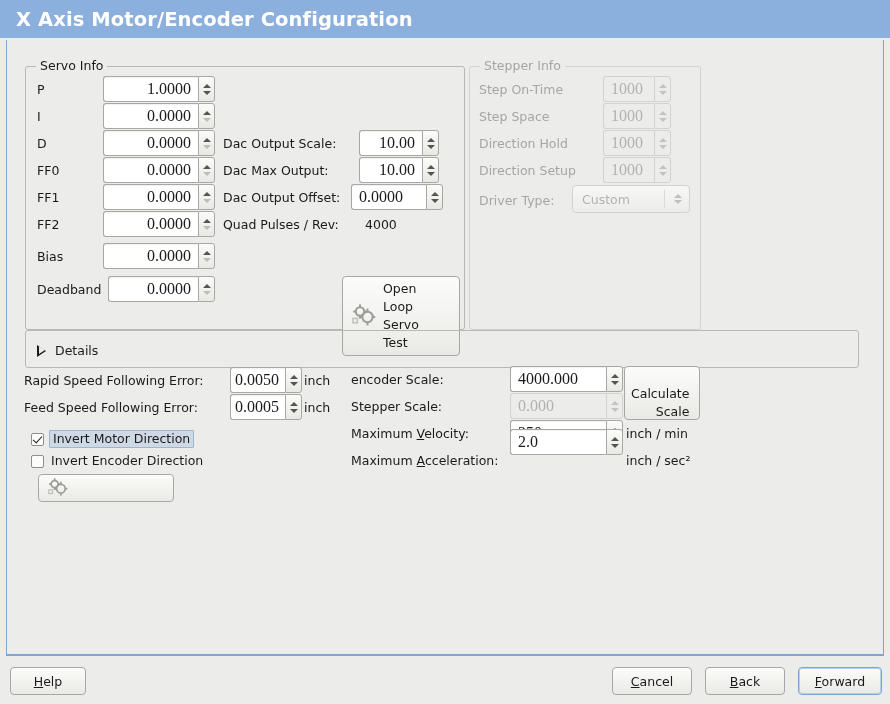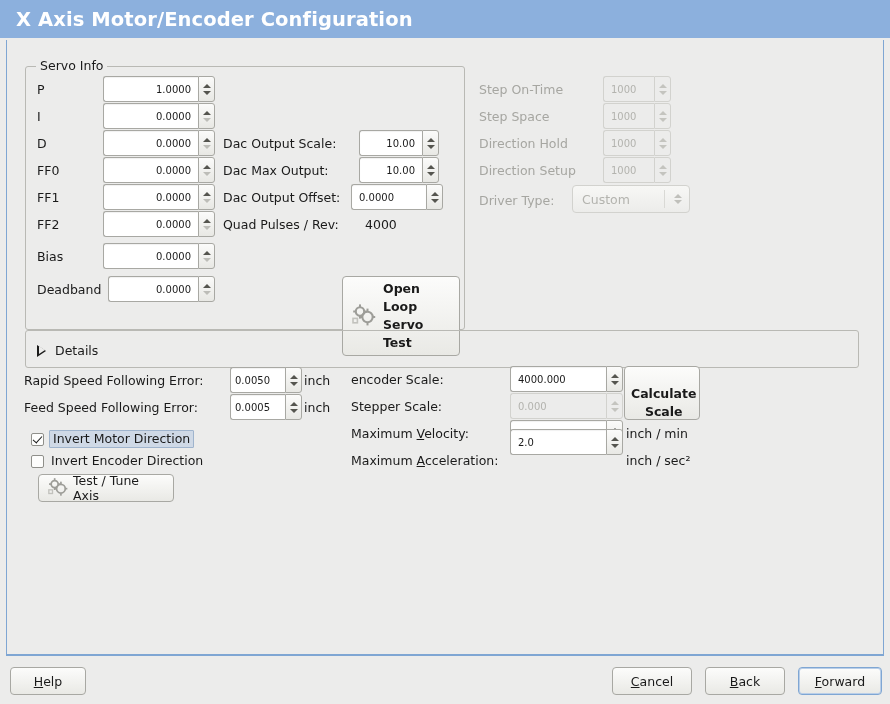--- a/index.html
+++ b/index.html
@@ -87,24 +87,25 @@
   .spin .entry {
     flex: 1 1 auto;
     background: #ffffff;
     border: 1px solid #a8a8a3;
     border-right: none;
     border-radius: 3px 0 0 3px;
     box-sizing: border-box;
     display: flex;
     align-items: center;
     padding: 0 7px;
-    font-size: 10px;
+    font-size: 16px;
     color: #1a1a1a;
     overflow: hidden;
     box-shadow: inset 0 1px 1px rgba(0,0,0,0.06);
+    font-family: Liberation Serif, serif;
   }
   .spin .entry.right { justify-content: flex-end; }
   .spin .btns {
     width: 17px;
     border: 1px solid #a8a8a3;
     border-radius: 0 3px 3px 0;
     box-sizing: border-box;
     background: linear-gradient(#fbfbfa, #e8e8e4);
     display: flex;
     flex-direction: column;
@@ -187,21 +188,21 @@
     box-shadow: 0 0 0 1px #b9cee8 inset;
   }
 
   
   .btn.iconbtn {
     justify-content: flex-start;
     padding: 0 8px;
   }
   .gears { flex: 0 0 auto; margin-right: 6px; }
 
-  .btn-multiline { display: block; font-weight: bold; }
+  .btn-multiline { display: block; }
 
   
   .cb {
     position: absolute;
     display: flex;
     align-items: center;
   }
   .cb .box {
     width: 13px; height: 13px;
     border: 1px solid #8f8f8a;
@@ -413,20 +414,23 @@
       </svg>
     </span>
     <span class="btn-multiline" style="line-height:18px; text-align:left;">
       <span>Open</span><br>
       <span>Loop</span><br>
       <span>Servo</span><br>
       <span>Test</span>
     </span>
   </div>
 
+  <div class="frame disabled" style="left:462px; top:26px; width:232px; height:264px;">
+    <span class="frame-label">Stepper Info</span>
+  </div>
 
   <span class="lbl dim" style="left:472px; top:42px;">Step On-Time</span>
   <span class="lbl dim" style="left:472px; top:69px;">Step Space</span>
   <span class="lbl dim" style="left:472px; top:96px;">Direction Hold</span>
   <span class="lbl dim" style="left:472px; top:123px;">Direction Setup</span>
   <span class="lbl dim" style="left:472px; top:153px;">Driver Type:</span>
 
   <div class="spin disabled" style="left:596px; top:36px; width:68px;">
     <div class="entry">1000</div>
     <div class="btns">
@@ -515,21 +519,20 @@
           <rect x="13.2" y="7.5" width="2.6" height="2"></rect>
           <rect x="8" y="13" width="2" height="2.6"></rect>
           <rect x="15.5" y="5.6" width="2" height="2.8"></rect>
           <rect x="15.5" y="19.6" width="2" height="2.8"></rect>
           <rect x="8.8" y="13" width="2.8" height="2"></rect>
           <rect x="21.4" y="13" width="2.8" height="2"></rect>
         </g>
         <rect x="2" y="15.4" width="4.4" height="4.4" fill="none" stroke="#c2c2bd" stroke-width="1.6"></rect>
       </svg>
     </span>
-    <span>Test / Tune Axis</span>
   </div>
 
   <span class="lbl" style="left:344px; top:332px;">encoder Scale:</span>
   <div class="spin" style="left:503px; top:326px; width:113px;">
     <div class="entry">4000.000</div>
     <div class="btns">
           <span class="ar up"></span>
           <span class="ar dn"></span>
         </div>
   </div>
@@ -537,21 +540,21 @@
   <span class="lbl" style="left:344px; top:359px;">Stepper Scale:</span>
   <div class="spin disabled" style="left:503px; top:353px; width:113px;">
     <div class="entry">0.000</div>
     <div class="btns">
           <span class="ar up"></span>
           <span class="ar dn"></span>
         </div>
   </div>
 
   <div class="btn" style="left:617px; top:326px; width:76px; height:54px; justify-content:flex-start; padding-left:6px;">
-    <span class="btn-multiline" style="line-height:18px; text-align:center;margin-top:20px;">
+    <span class="btn-multiline" style="line-height:18px; text-align:right;margin-top:20px;">
       <span>Calculate</span><br>
       <span>Scale</span>
     </span>
   </div>
 
   <span class="lbl" style="left:344px; top:386px;"><span>Maximum </span><span class="mn">V</span><span>elocity:</span></span>
   <div class="spin" style="left:503px; top:380px; width:113px;">
     <div class="entry">250</div>
     <div class="btns">
           <span class="ar up"></span>

